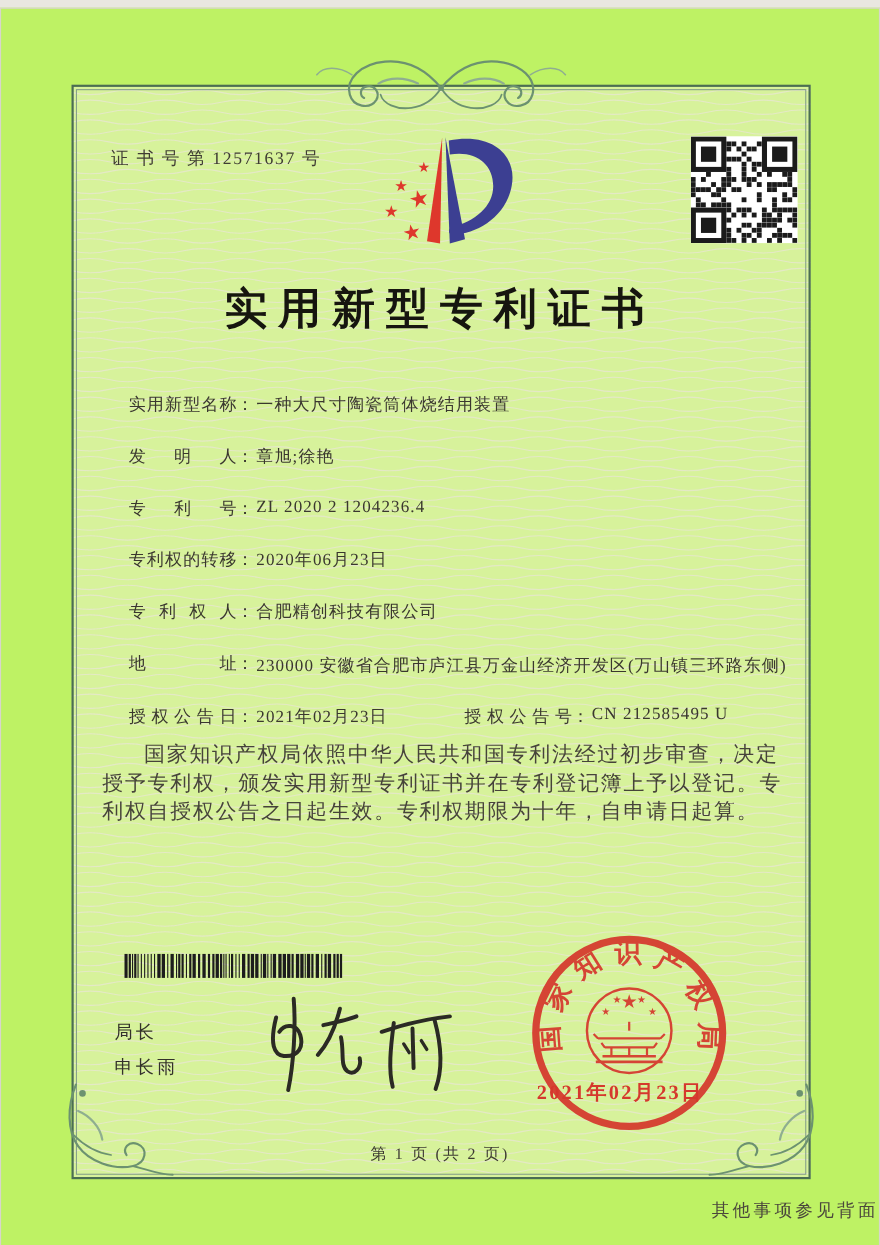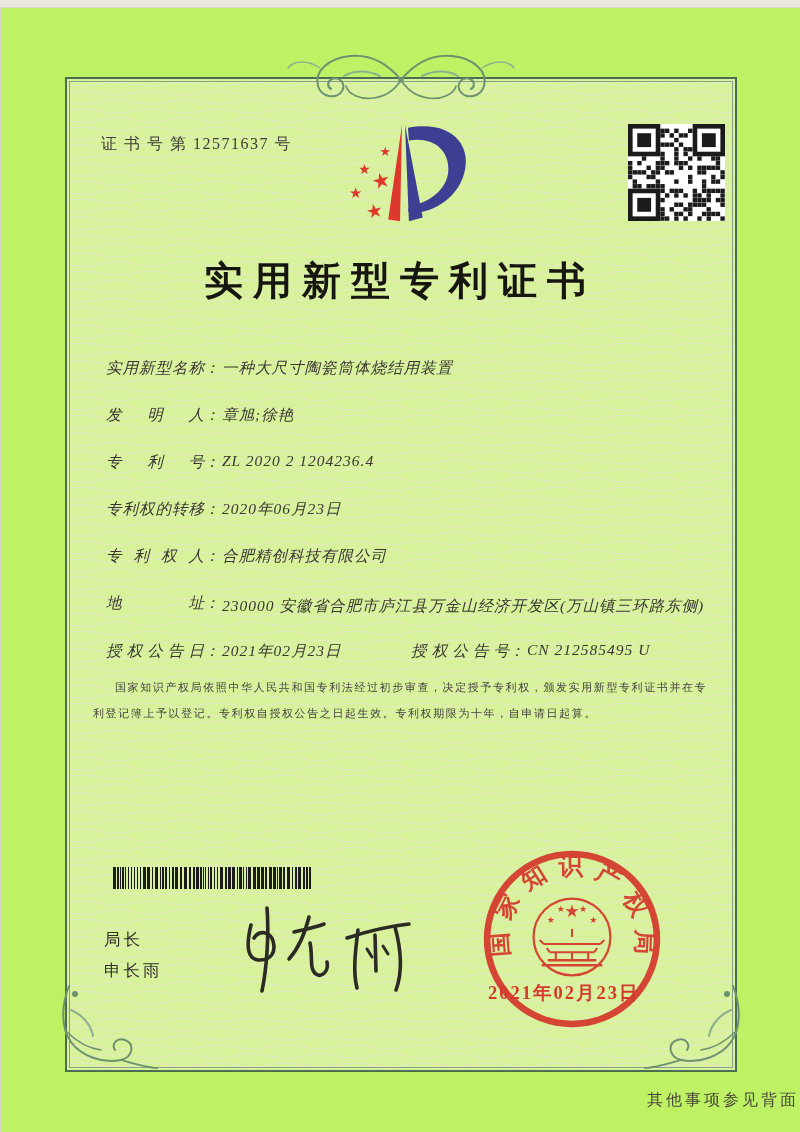--- a/index.html
+++ b/index.html
@@ -14,29 +14,29 @@
     border:2px solid var(--border,#4b6e52);box-sizing:border-box;z-index:1;}
   .frame-inner{position:absolute;inset:2px;border:1px solid #86a189;}
   .orn{position:absolute;z-index:2;}
   .cert-no{position:absolute;left:100px;top:126px;z-index:3;
     font-size:16px;letter-spacing:1.5px;color:#3f3c33;}
   .logo{position:absolute;left:328px;top:106px;z-index:3;}
   .qr{position:absolute;left:627px;top:116px;z-index:3;background:#fff;}
   .title{position:absolute;left:0;top:246px;width:100%;margin:0;text-align:center;
     font-size:39px;font-weight:bold;letter-spacing:10px;color:#16150f;z-index:3;}
   .fields{position:absolute;left:100px;top:0;width:620px;z-index:3;font-size:15.5px;}
-  .frow{position:absolute;left:5px;white-space:nowrap;font-style:italic;}
+  .frow{position:absolute;left:16px;white-space:nowrap;}
   .lbl{display:inline-block;width:98px;text-align:justify;text-align-last:justify;
     vertical-align:top;color:#3a372f;}
   .colon{display:inline-block;width:14px;vertical-align:top;}
   .val{display:inline-block;margin-left:4px;letter-spacing:1px;vertical-align:top;color:#3a372f;}
   .val-wrap{white-space:normal;width:492px;line-height:26px;}
   .pair2{position:absolute;left:305px;top:0;}
   .paras{position:absolute;left:92px;top:666px;width:620px;z-index:3;
-    font-size:11px;line-height:26px;letter-spacing:1.6px;color:#46433a;}
+    font-size:19px;line-height:26px;letter-spacing:1.6px;color:#46433a;}
   .paras p{margin:0;text-indent:2em;}
   .barcode{position:absolute;left:112px;top:859px;z-index:3;}
   .signoff{position:absolute;left:103px;top:916px;z-index:3;font-size:16.5px;
     letter-spacing:3px;line-height:31px;color:#33312a;
     font-family:Liberation Sans, sans-serif;}
   .sig{position:absolute;left:222px;top:893px;z-index:3;}
   .seal{position:absolute;left:480px;top:840px;z-index:4;opacity:0.93;}
   .seal-date{position:absolute;left:487px;top:972px;z-index:5;font-size:18.5px;
     letter-spacing:2px;font-weight:bold;color:var(--red,#d5382d);}
   .page-no{position:absolute;left:0;top:1032px;width:100%;text-align:center;
@@ -497,15 +497,16 @@
       <path d="M90,80 L90,88"></path>
       <path d="M62,95 L118,95 M62,95 L58,91 M118,95 L122,91"></path>
       <path d="M68,103 L112,103 M68,103 L65,99 M112,103 L115,99"></path>
       <path d="M74,103 L74,111 M90,103 L90,111 M106,103 L106,111"></path>
       <path d="M66,111 L114,111 M60,116 L120,116" stroke-width="2.4"></path>
     </g>
   </svg>
 
   <div class="seal-date">2021年02月23日</div>
 
+  <div class="page-no">第 1 页 (共 2 页)</div>
   <div class="back-note">其他事项参见背面</div>
 
 </div>
 
 </body></html>

